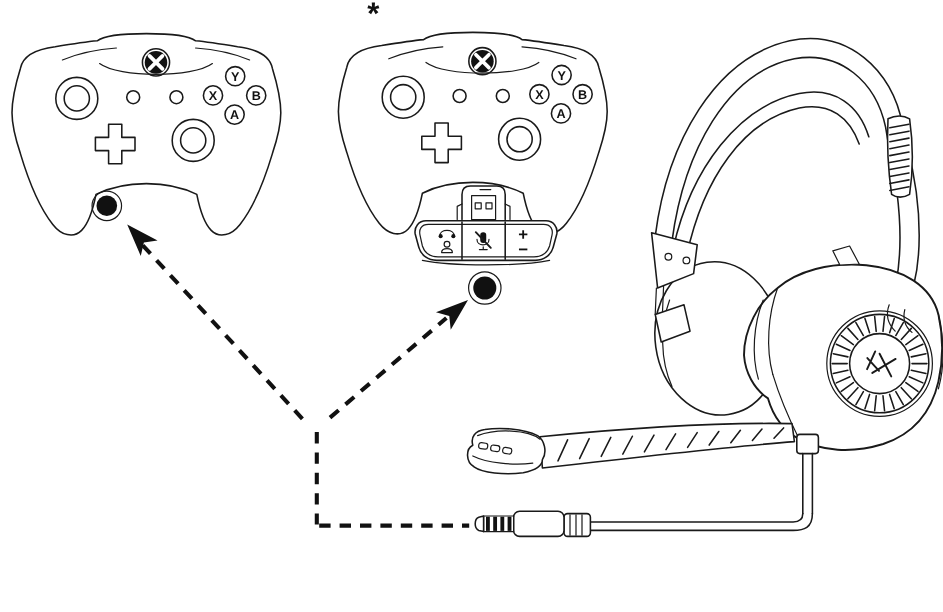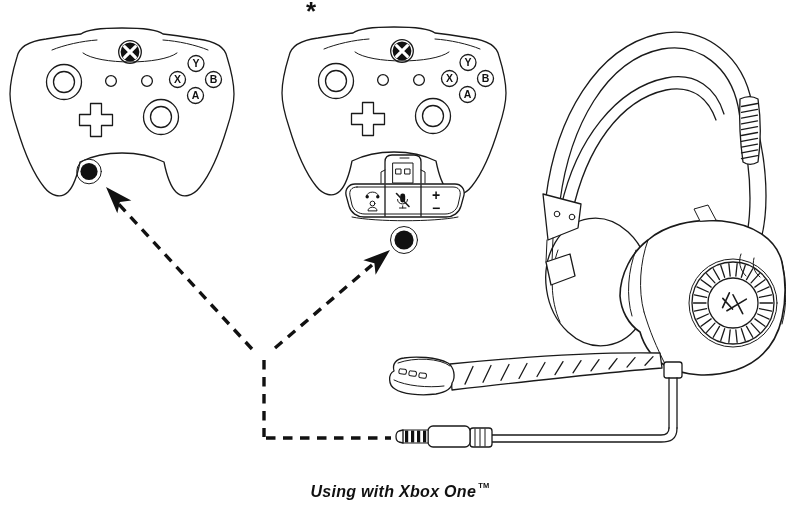--- a/index.html
+++ b/index.html
@@ -246,17 +246,14 @@
     <line class="dash" x1="266" y1="438" x2="391" y2="438"></line>
     <line class="dash" x1="252" y1="349" x2="114" y2="199"></line>
     <line class="dash" x1="275" y1="348" x2="372" y2="265"></line>
     <polygon class="bfill" points="106,187 131.3,200.4 119.9,202.1 117.3,213.3"></polygon>
     <polygon class="bfill" points="390,250 375.6,274.7 374.4,263.3 363.3,260.3"></polygon>
   </g>
 </svg>
 
 <div class="footnote-marker">*</div>
 
-<div class="caption">
-  <span>Using with Xbox One</span><sup>TM</sup>
+
 </div>
 
-</div>
-
 </body></html>

